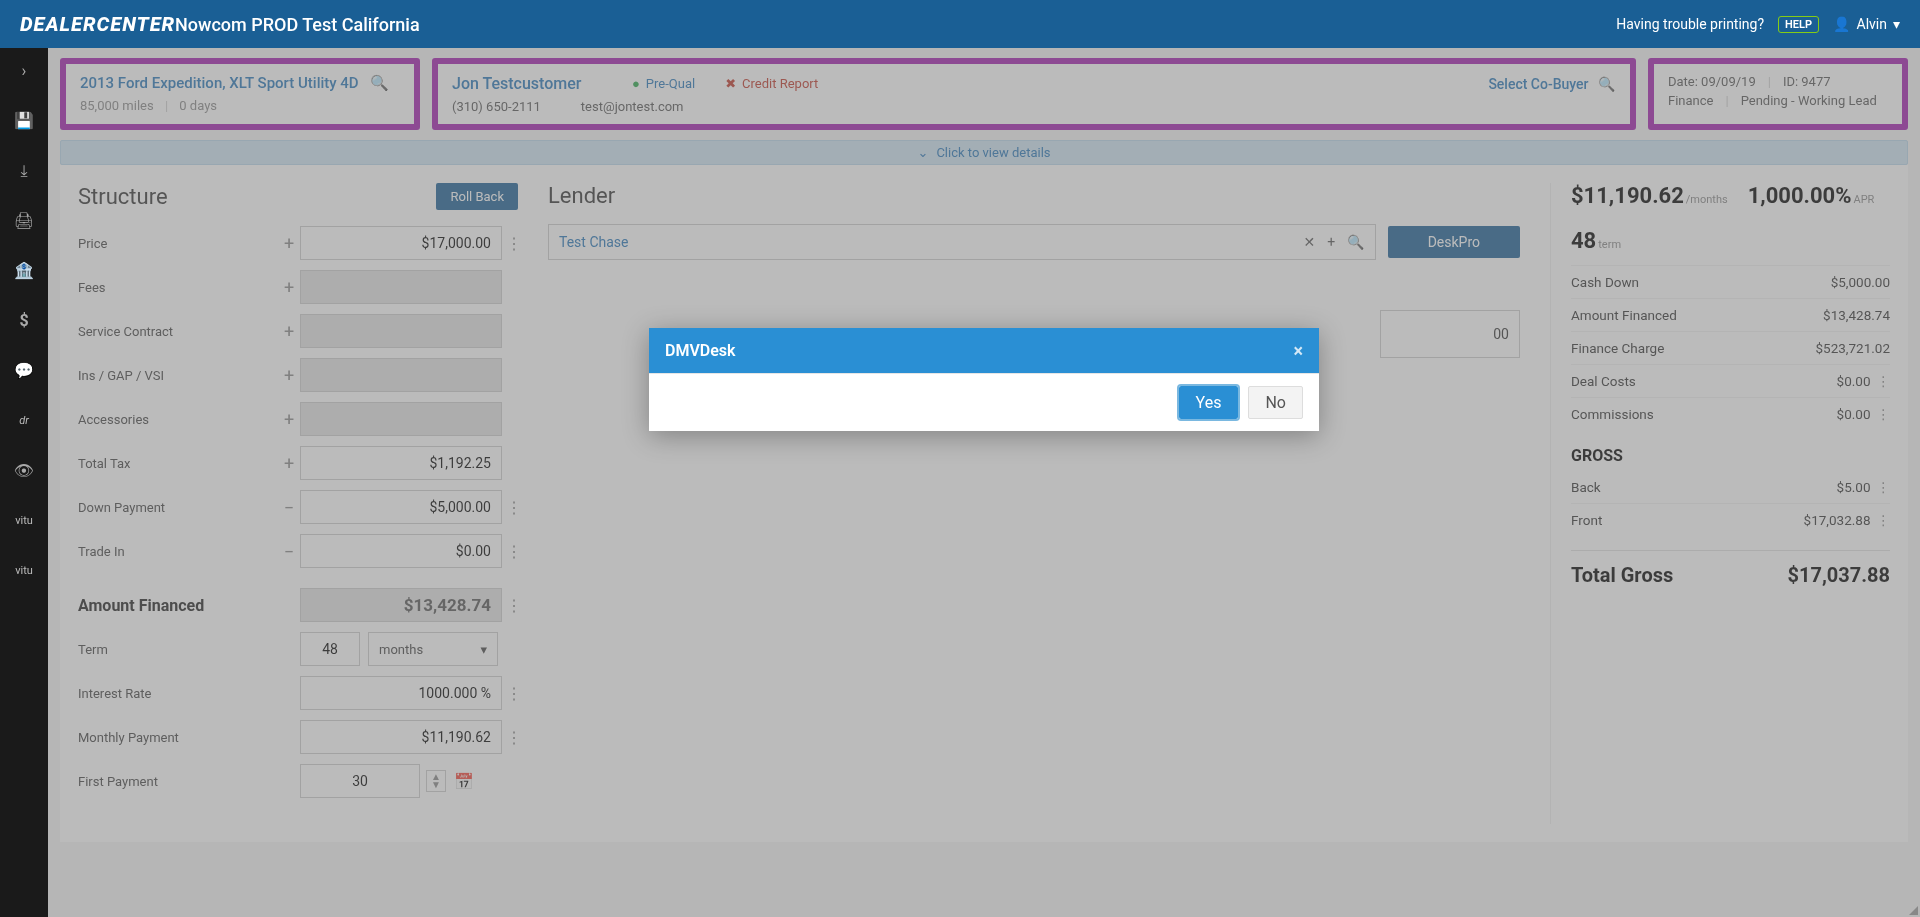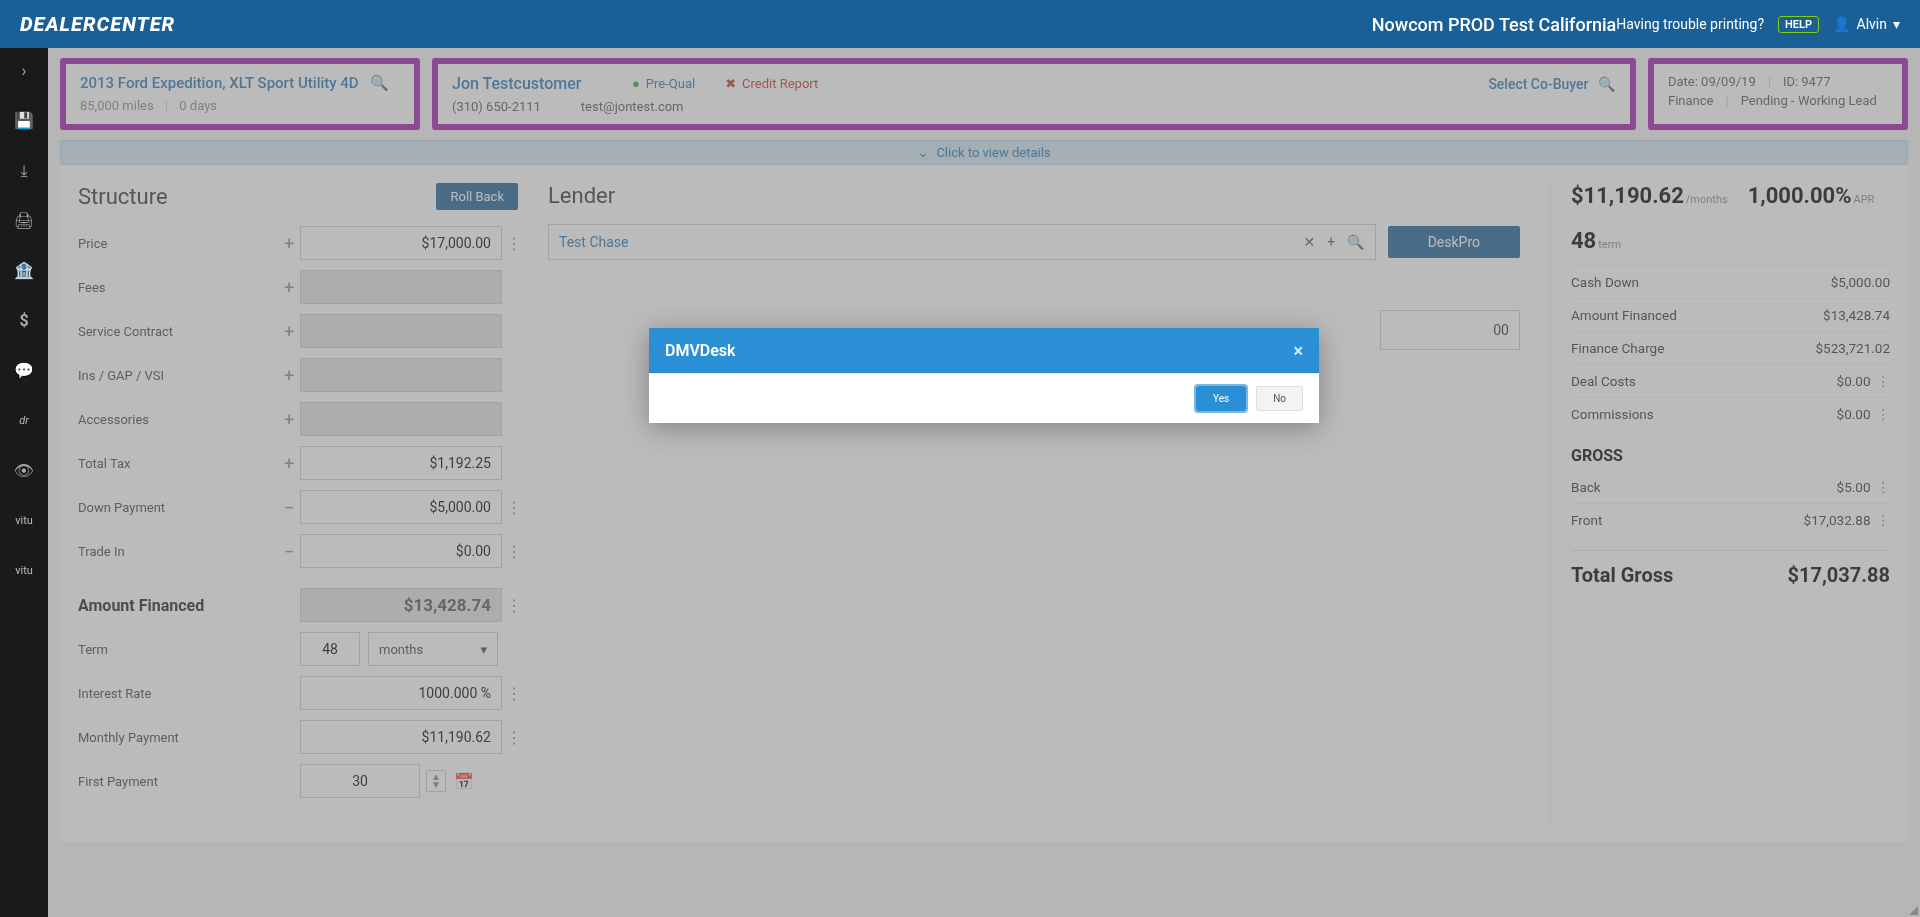--- a/index.html
+++ b/index.html
@@ -1,20 +1,20 @@
 <!DOCTYPE html>
 <html><head>
 <meta charset="utf-8">
 <style>
 * { margin: 0; padding: 0; box-sizing: border-box; font-family: -apple-system, "Segoe UI", Roboto, Arial, sans-serif; }
 html, body { height: 100%; overflow: hidden; background: #f5f5f5; }
 
 .topbar { height: 48px; background: #1a5f95; color: #fff; display: flex; align-items: center; padding: 0 20px; }
 .logo { font-weight: 800; font-style: italic; font-size: 20px; letter-spacing: 1px; }
-.topbar .title { flex: 1; text-align: right; font-size: 18px; font-weight: 500; }
+.topbar .title { flex: 1; text-align: left; font-size: 18px; font-weight: 500; }
 .topbar .right { display: flex; align-items: center; gap: 14px; font-size: 14px; }
 .help-badge { border: 1px solid #84cc16; border-radius: 3px; padding: 1px 6px; font-size: 11px; font-weight: 600; }
 .user { display: flex; align-items: center; gap: 6px; }
 
 .leftrail { position: absolute; left: 0; top: 48px; bottom: 0; width: 48px; background: #1a1a1a; display: flex; flex-direction: column; align-items: center; padding-top: 6px; gap: 18px; color: #aaa; }
 .leftrail .ritem { width: 100%; height: 32px; display: flex; align-items: center; justify-content: center; font-size: 16px; cursor: pointer; }
 .leftrail .ritem.small { font-size: 11px; color: #bbb; }
 
 .main { position: absolute; left: 48px; right: 0; top: 48px; bottom: 0; overflow: hidden; }
 
@@ -57,39 +57,39 @@
 .srow input { width: 100%; height: 34px; border: 1px solid #ccc; padding: 0 10px; text-align: right; font-size: 14px; background: #fff; }
 .srow input.disabled { background: #e3e3e3; }
 .srow input.strong { font-weight: 700; font-size: 17px; }
 .srow .dots { width: 16px; text-align: center; color: #888; cursor: pointer; padding-left:4px; }
 .srow .termunit { height: 34px; border: 1px solid #ccc; padding: 0 10px; margin-left: 8px; display: flex; align-items: center; justify-content: space-between; width: 130px; font-size: 13px; color: #444; cursor: pointer; }
 
 .lenderbox { display: flex; gap: 12px; align-items: center; }
 .lenderinput { flex: 1; height: 36px; border: 1px solid #ccc; display: flex; align-items: center; padding: 0 10px; color: #2676b8; font-size: 14px; justify-content: space-between; }
 .lenderinput .icons { display: flex; gap: 12px; color: #555; }
 .deskpro { background: #1a5f95; color: #fff; padding: 8px 40px; border-radius: 2px; font-size: 14px; cursor: pointer; }
-.amtbox { margin-top: 50px; height: 40px; border: 1px solid #ccc; width: 140px; display: flex; align-items: center; justify-content: flex-end; padding: 0 10px; font-size: 14px; color: #333; margin-left: auto; }
+.amtbox { margin-top: 50px; height: 48px; border: 1px solid #ccc; width: 140px; display: flex; align-items: center; justify-content: flex-end; padding: 0 10px; font-size: 14px; color: #333; margin-left: auto; }
 
 .sumhead { display: flex; gap: 20px; align-items: baseline; margin-bottom: 12px; flex-wrap: wrap; }
 .sumhead .big { font-size: 22px; font-weight: 700; }
 .sumhead .unit { font-size: 11px; color: #888; margin-left: 2px; }
 .sumrow { display: flex; justify-content: space-between; align-items: center; padding: 8px 0; font-size: 13.5px; color: #333; border-top: 1px solid #f0f0f0; }
 .sumrow:first-of-type { border-top: none; }
 .sumrow .dots { color: #888; margin-left: 6px; cursor: pointer; }
 .sumgroup { margin-top: 6px; }
 .sumgroup h3 { font-size: 16px; font-weight: 700; margin: 10px 0 6px; }
 .totalrow { display: flex; justify-content: space-between; align-items: center; font-size: 20px; font-weight: 700; margin-top: 14px; padding-top: 12px; border-top: 1px solid #e0e0e0; }
 
 .overlay { position: absolute; inset: 0; background: rgba(120,120,120,0.5); display: flex; align-items: flex-start; justify-content: center; }
 .modal { margin-top: 280px; width: 670px; background: #fff; box-shadow: 0 5px 25px rgba(0,0,0,.3); }
 .modal .mhead { background: #2a8fd4; color: #fff; padding: 12px 16px; display: flex; justify-content: space-between; align-items: center; font-size: 16px; font-weight: 600; }
 .modal .mhead .x { cursor: pointer; opacity: .8; font-size: 18px; }
 .modal .mbody { padding: 20px 16px 40px; font-size: 13.5px; color: #333; line-height: 1.5; }
 .modal .mfoot { border-top: 1px solid #e5e5e5; padding: 12px 16px; display: flex; justify-content: flex-end; gap: 10px; }
-.mbtn { padding: 6px 16px; font-size: 10px; border-radius: 2px; cursor: pointer; border: 1px solid transparent; }
+.mbtn { padding: 6px 16px; font-size: 16px; border-radius: 2px; cursor: pointer; border: 1px solid transparent; }
 .mbtn.yes { background: #2a8fd4; color: #fff; outline: 2px solid #7ab8e0; }
 .mbtn.no { background: #f3f3f3; color: #555; border-color: #ddd; }
 
 .textcursor { position: absolute; width: 1px; height: 16px; background: #000; }
 .scrind { position:absolute; right:2px; bottom:2px; width:0; height:0; border-left:9px solid transparent; border-bottom:9px solid #888; }
 </style>
 </head>
 <body>
 
 <div class="topbar">

